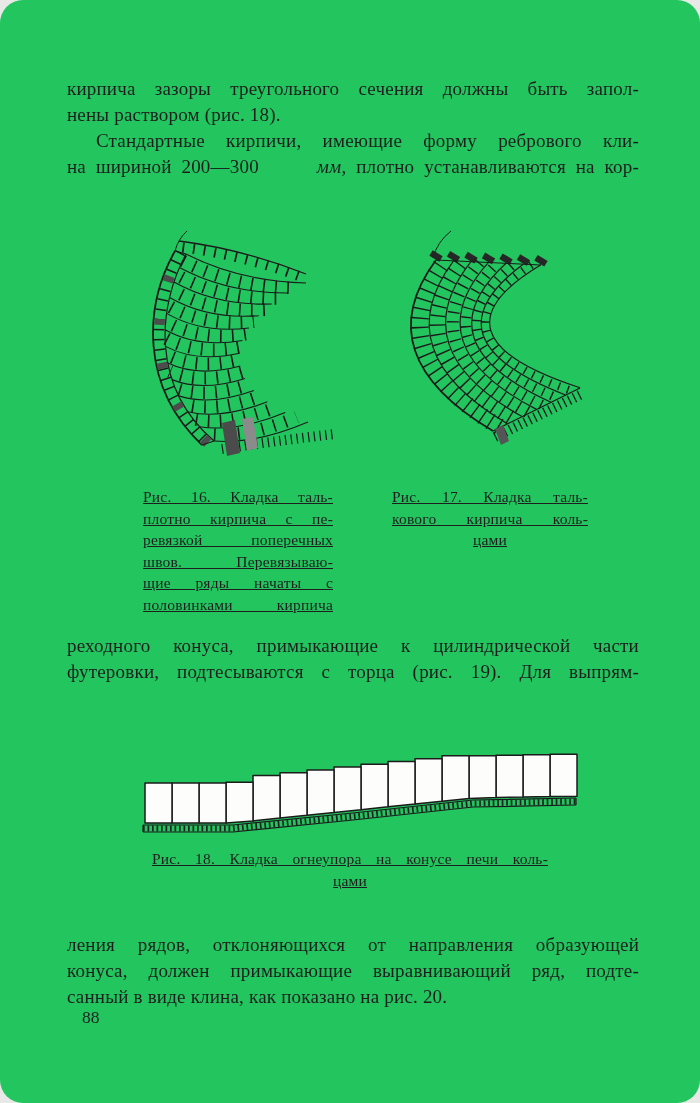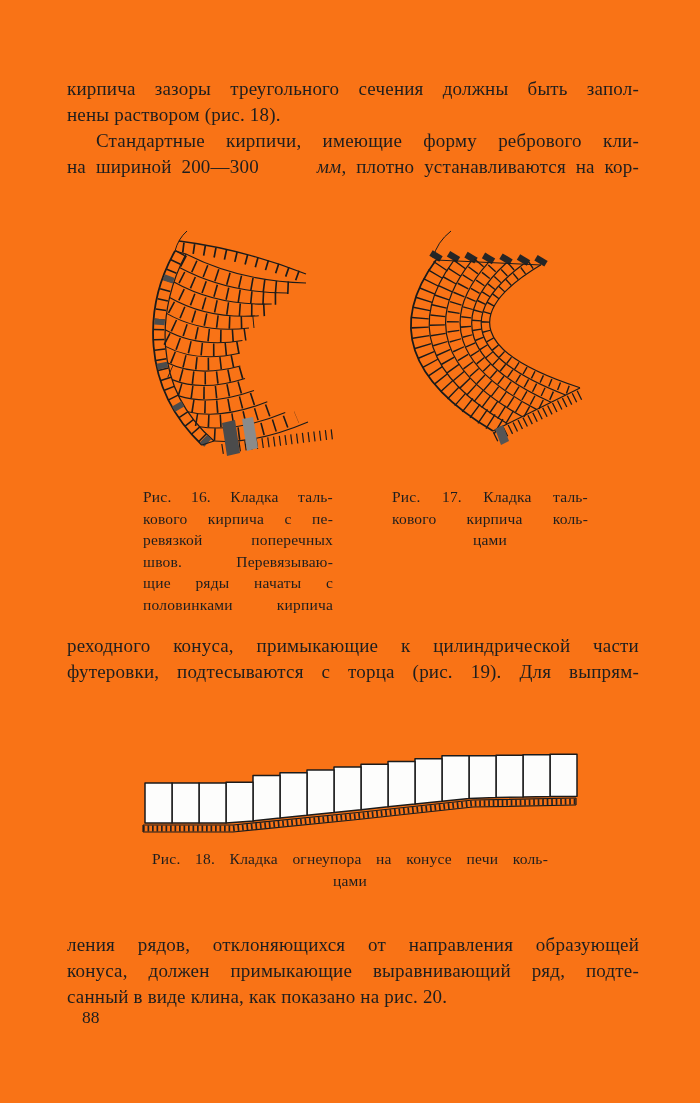--- a/index.html
+++ b/index.html
@@ -1,27 +1,28 @@
 <!DOCTYPE html>
 <html><head>
 <meta charset="utf-8">
 <style>
   html,body{margin:0;padding:0;background:#e8e8e6;}
   .page{
     position:relative;width:700px;height:1103px;margin:0 auto;
-    background:#f97316;color:#1e1e1e;
+    background:#22c55e;color:#1e1e1e;
     font-family:"Liberation Serif","DejaVu Serif",serif;
     overflow:hidden;
+    border-radius:23px;
   }
   .para{position:absolute;left:67px;width:572px;font-size:19px;line-height:26px;letter-spacing:.2px;}
   .ln{text-align:justify;text-align-last:justify;white-space:normal;}
   .ln.last{text-align-last:left;}
   .ln.indent{text-indent:29px;}
   .caption{position:absolute;font-size:15.5px;line-height:21.5px;letter-spacing:.2px;}
-  .cap-ln{text-align:justify;text-align-last:justify;}
+  .cap-ln{text-align:justify;text-align-last:justify;text-decoration:underline;}
   .cap-ln.center{text-align:center;text-align-last:center;}
   .fig{position:absolute;}
   .pagenum{position:absolute;left:82px;top:1007px;font-size:17.5px;}
   i{font-style:italic;margin-left:48px;}
   svg{display:block;}
 </style>
 </head>
 <body>
 
 <div class="page">
@@ -99,21 +100,21 @@
       <path d="M114.25,36.8 Q33.5,118.3 160.75,179.8" fill="none" stroke="#1b1b1b" stroke-width="10" stroke-dasharray="1.4 8" stroke-dashoffset="12"></path>
       <path d="M131.75,37.6 Q37.5,115.1 175.25,172.6" fill="none" stroke="#1b1b1b" stroke-width="9" stroke-dasharray="1.4 8" stroke-dashoffset="15"></path>
       <path d="M149.25,38.4 Q38.5,111.9 189.75,165.4" fill="none" stroke="#1b1b1b" stroke-width="8" stroke-dasharray="1.4 8" stroke-dashoffset="18"></path>
       <path d="M110,205 L197,162" fill="none" stroke="#1b1b1b" stroke-width="1.2"></path>
       <path d="M112,211 L199,168" fill="none" stroke="#1b1b1b" stroke-width="10" stroke-dasharray="1.3 4.2"></path>
       <polygon points="112,203 120,199 126,215 118,219" fill="#555"></polygon>
     </svg>
 
   <div class="caption" style="left:143px;top:486px;width:190px">
     <div class="cap-ln">Рис. 16. Кладка таль-</div>
-    <div class="cap-ln">кового кирпича с пе-</div>
+    <div class="cap-ln">плотно кирпича с пе-</div>
     <div class="cap-ln">ревязкой поперечных</div>
     <div class="cap-ln">швов. Перевязываю-</div>
     <div class="cap-ln">щие ряды начаты с</div>
     <div class="cap-ln">половинками кирпича</div>
   </div>
 
   <div class="caption" style="left:392px;top:486px;width:196px">
     <div class="cap-ln">Рис. 17. Кладка таль-</div>
     <div class="cap-ln">кового кирпича коль-</div>
     <div class="cap-ln center">цами</div>

